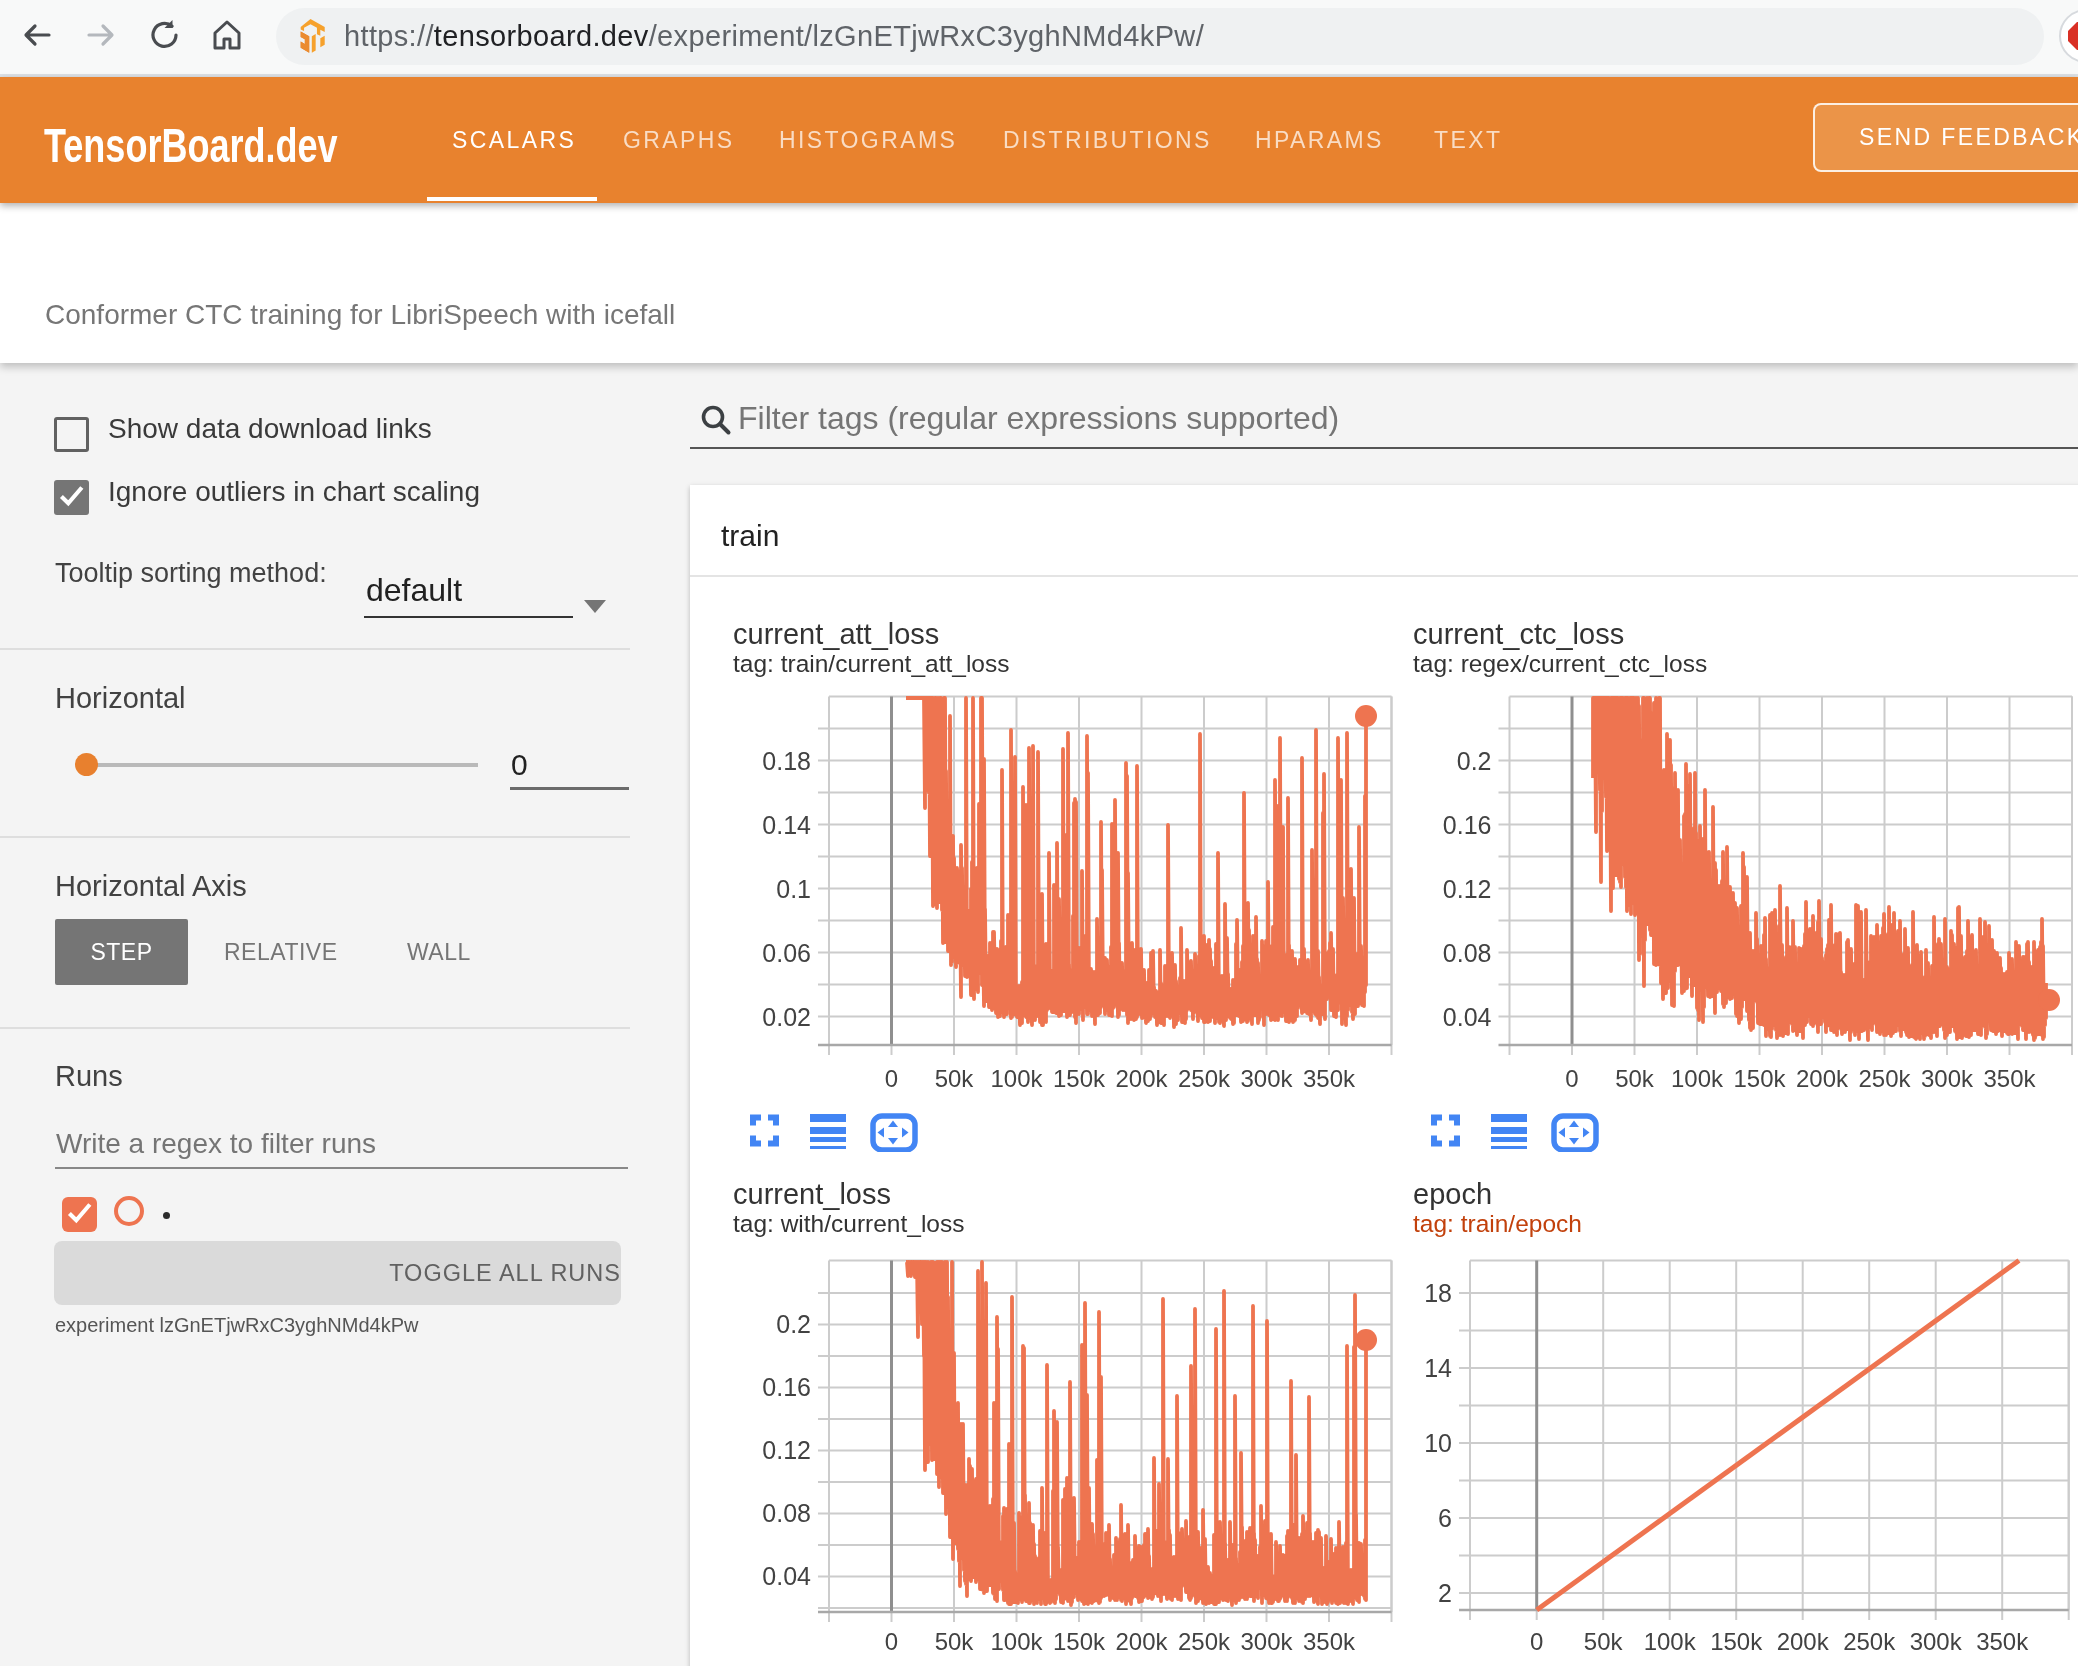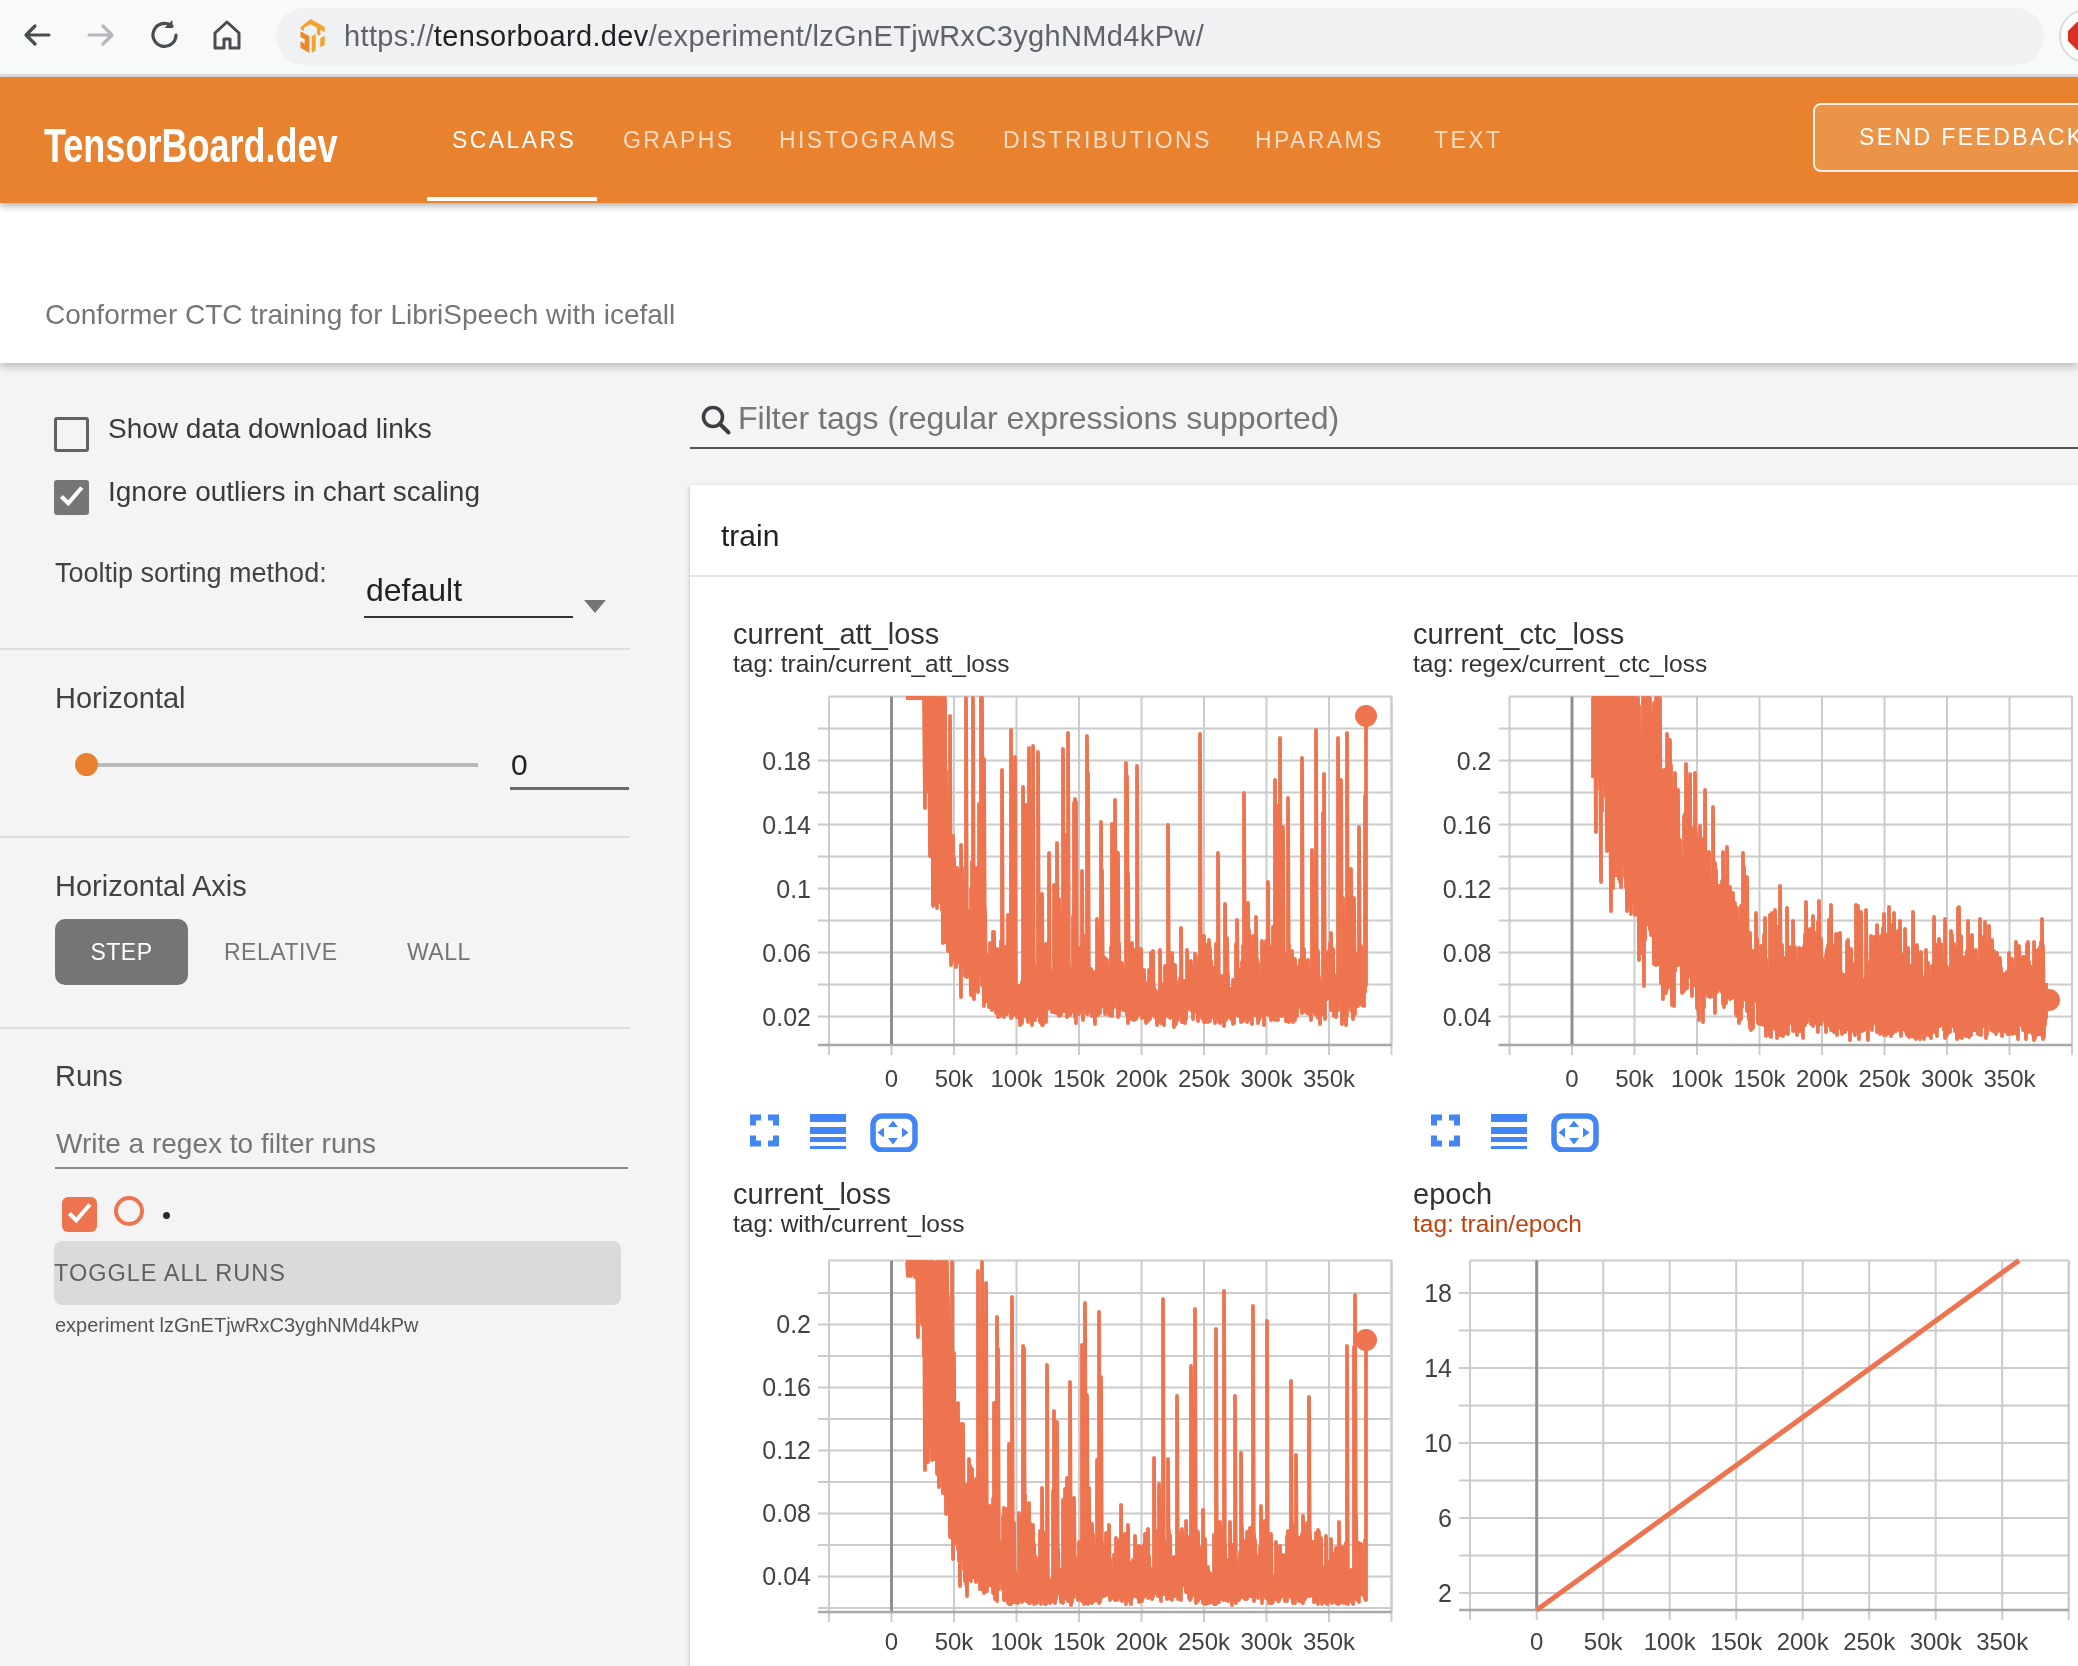--- a/index.html
+++ b/index.html
@@ -68,35 +68,35 @@
 
 <div class="abs" style="left:0px;top:648px;width:630px;height:2px;background:#dedede"></div>
 <div class="abs" style="left:55px;top:682px;font-size:29px;color:#424242">Horizontal</div>
 <div class="abs" style="left:86px;top:763px;width:392px;height:4px;background:#b9b9b9"></div>
 <div class="abs" style="left:75px;top:753px;width:23px;height:23px;border-radius:50%;background:#e8802e"></div>
 <div class="abs" style="left:511px;top:748px;font-size:30px;color:#212121">0</div>
 <div class="abs" style="left:510px;top:787px;width:119px;height:3px;background:#6b6b6b"></div>
 
 <div class="abs" style="left:0px;top:836px;width:630px;height:2px;background:#dedede"></div>
 <div class="abs" style="left:55px;top:870px;font-size:29px;color:#424242">Horizontal Axis</div>
-<div class="abs" style="left:55px;top:919px;width:133px;height:66px;border-radius:10px;background:#757575;color:#fff;font-size:23px;text-align:center;line-height:66px;letter-spacing:0.5px">STEP</div>
+<div class="abs" style="left:55px;top:919px;width:133px;height:66px;border-radius:2px;background:#757575;color:#fff;font-size:23px;text-align:center;line-height:66px;letter-spacing:0.5px">STEP</div>
 <div class="abs" style="left:224px;top:919px;width:120px;height:66px;color:#757575;font-size:23px;line-height:66px;letter-spacing:0.5px">RELATIVE</div>
 <div class="abs" style="left:407px;top:919px;width:70px;height:66px;color:#757575;font-size:23px;line-height:66px;letter-spacing:0.5px">WALL</div>
 
 <div class="abs" style="left:0px;top:1027px;width:630px;height:2px;background:#dedede"></div>
 <div class="abs" style="left:55px;top:1060px;font-size:29px;color:#424242">Runs</div>
 <div class="abs" style="left:56px;top:1128px;font-size:28px;color:#757575">Write a regex to filter runs</div>
 <div class="abs" style="left:55px;top:1167px;width:573px;height:2px;background:#888"></div>
 
 <div class="abs" style="left:62px;top:1197px;width:35px;height:35px;border-radius:6px;background:#ee7450;text-align:center;line-height:33px"><svg width="31" height="31" viewBox="0 0 24 24">
       <path d="M4.2 12.8 L9.5 18 L20 5.8" stroke="#fff" stroke-width="3.2" fill="none"></path>
     </svg></div>
 <div class="abs" style="left:114px;top:1196px;width:30px;height:30px;border-radius:50%;border:4px solid #ee7450"></div>
 <div class="abs" style="left:163px;top:1212px;width:7px;height:7px;border-radius:50%;background:#2b2b2b"></div>
-<div class="abs" style="left:54px;top:1241px;width:567px;height:64px;border-radius:8px;background:#dadada;color:#616161;font-size:23.5px;text-align:left;line-height:64px;letter-spacing:1px">TOGGLE ALL RUNS</div>
+<div class="abs" style="left:54px;top:1241px;width:567px;height:64px;border-radius:8px;background:#dadada;color:#616161;font-size:23.5px;text-align:right;line-height:64px;letter-spacing:1px">TOGGLE ALL RUNS</div>
 <div class="abs" style="left:55px;top:1314px;font-size:20px;color:#555">experiment lzGnETjwRxC3yghNMd4kPw</div>
 
 <svg style="position:absolute;left:700px;top:404px" width="32" height="32" viewBox="0 0 32 32">
     <circle cx="13" cy="13" r="9.5" stroke="#3c4043" stroke-width="3.6" fill="none"></circle>
     <line x1="20" y1="20" x2="28.5" y2="28.5" stroke="#3c4043" stroke-width="4" stroke-linecap="round"></line>
   </svg>
 <div class="abs" style="left:738px;top:400px;font-size:32px;color:#757575">Filter tags (regular expressions supported)</div>
 <div class="abs" style="left:690px;top:447px;width:1388px;height:2px;background:#555"></div>
 
 <div class="abs" style="left:690px;top:485px;width:1408px;height:1201px;background:#fff;box-shadow:0 2px 5px rgba(0,0,0,0.25)"></div>

